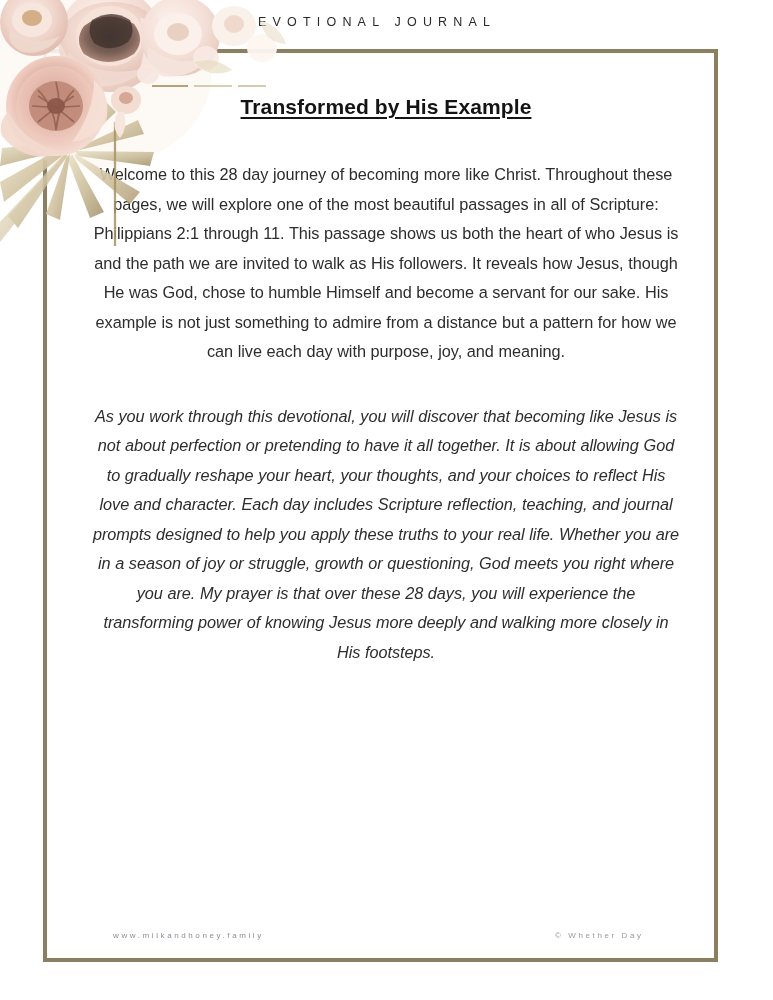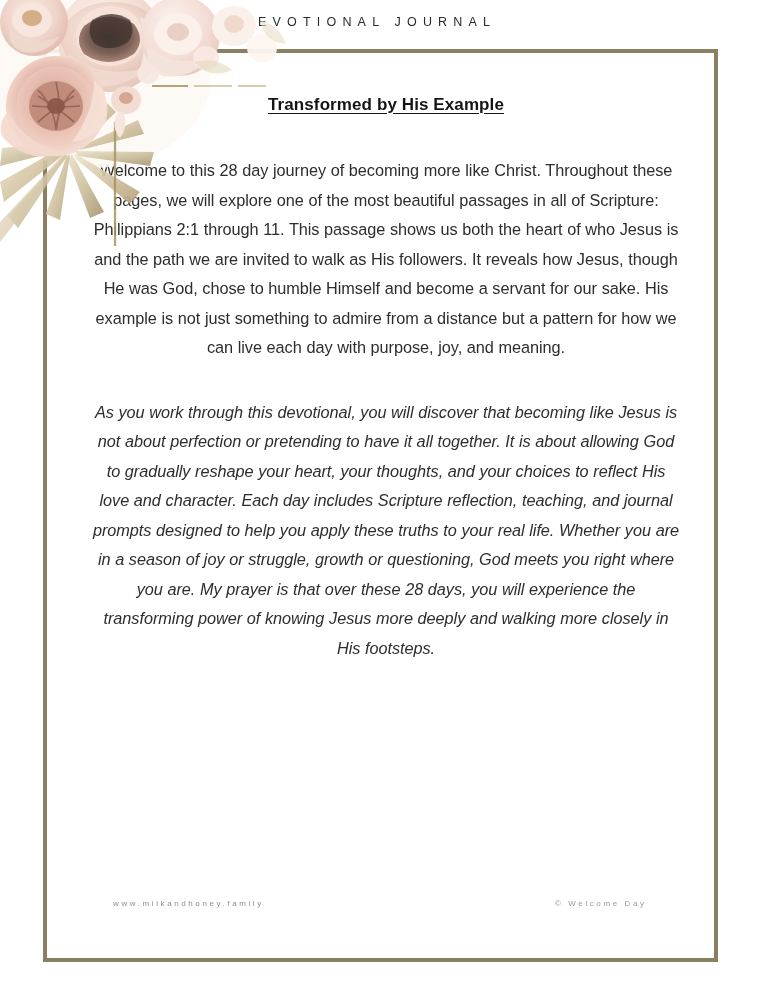--- a/index.html
+++ b/index.html
@@ -75,21 +75,21 @@
   .content {
     position: absolute;
     left: 88px;
     top: 95px;
     width: 596px;
     z-index: 3;
   }
   .doc-title {
     text-align: center;
     font-family: "Liberation Sans", sans-serif;
-    font-size: 17px;
+    font-size: 21px;
     font-weight: bold;
     color: #141414;
     text-decoration: underline;
     text-underline-offset: 3px;
     letter-spacing: 0.1px;
     margin: 0 0 0 0;
     padding: 0;
   }
   .body-copy {
     margin: 0;
@@ -105,21 +105,21 @@
     letter-spacing: -0.05px;
     word-spacing: 0.2px;
   }
   .para.first { margin-top: 41px; }
   .para.second { margin-top: 35px; font-style: italic; }
 
   
   .page-footer {
     position: absolute;
     left: 43px;
-    top: 893px;
+    top: 925px;
     width: 539px;
     height: 32px;
     z-index: 4;
     text-decoration: underline;
   }
   .footer-left {
     position: absolute;
     left: 70px;
     top: 6px;
     font-family: "Liberation Sans", sans-serif;
@@ -286,17 +286,17 @@
 
     <div class="body-copy">
       <p class="para first">Welcome to this 28 day journey of becoming more like Christ. Throughout these pages, we will explore one of the most beautiful passages in all of Scripture: Philippians 2:1 through 11. This passage shows us both the heart of who Jesus is and the path we are invited to walk as His followers. It reveals how Jesus, though He was God, chose to humble Himself and become a servant for our sake. His example is not just something to admire from a distance but a pattern for how we can live each day with purpose, joy, and meaning.</p>
       <p class="para second">As you work through this devotional, you will discover that becoming like Jesus is not about perfection or pretending to have it all together. It is about allowing God to gradually reshape your heart, your thoughts, and your choices to reflect His love and character. Each day includes Scripture reflection, teaching, and journal prompts designed to help you apply these truths to your real life. Whether you are in a season of joy or struggle, growth or questioning, God meets you right where you are. My prayer is that over these 28 days, you will experience the transforming power of knowing Jesus more deeply and walking more closely in His footsteps.</p>
     </div>
   </div>
 
   <div class="page-footer">
     <span class="footer-left">www.milkandhoney.family</span>
     <span class="footer-right">
-      <span class="footer-copyright-mark">© </span><span>Welcome Day</span>
+      <span class="footer-copyright-mark">© </span><span>Whether Day</span>
     </span>
   </div>
 
 </div>
 
 </body></html>

